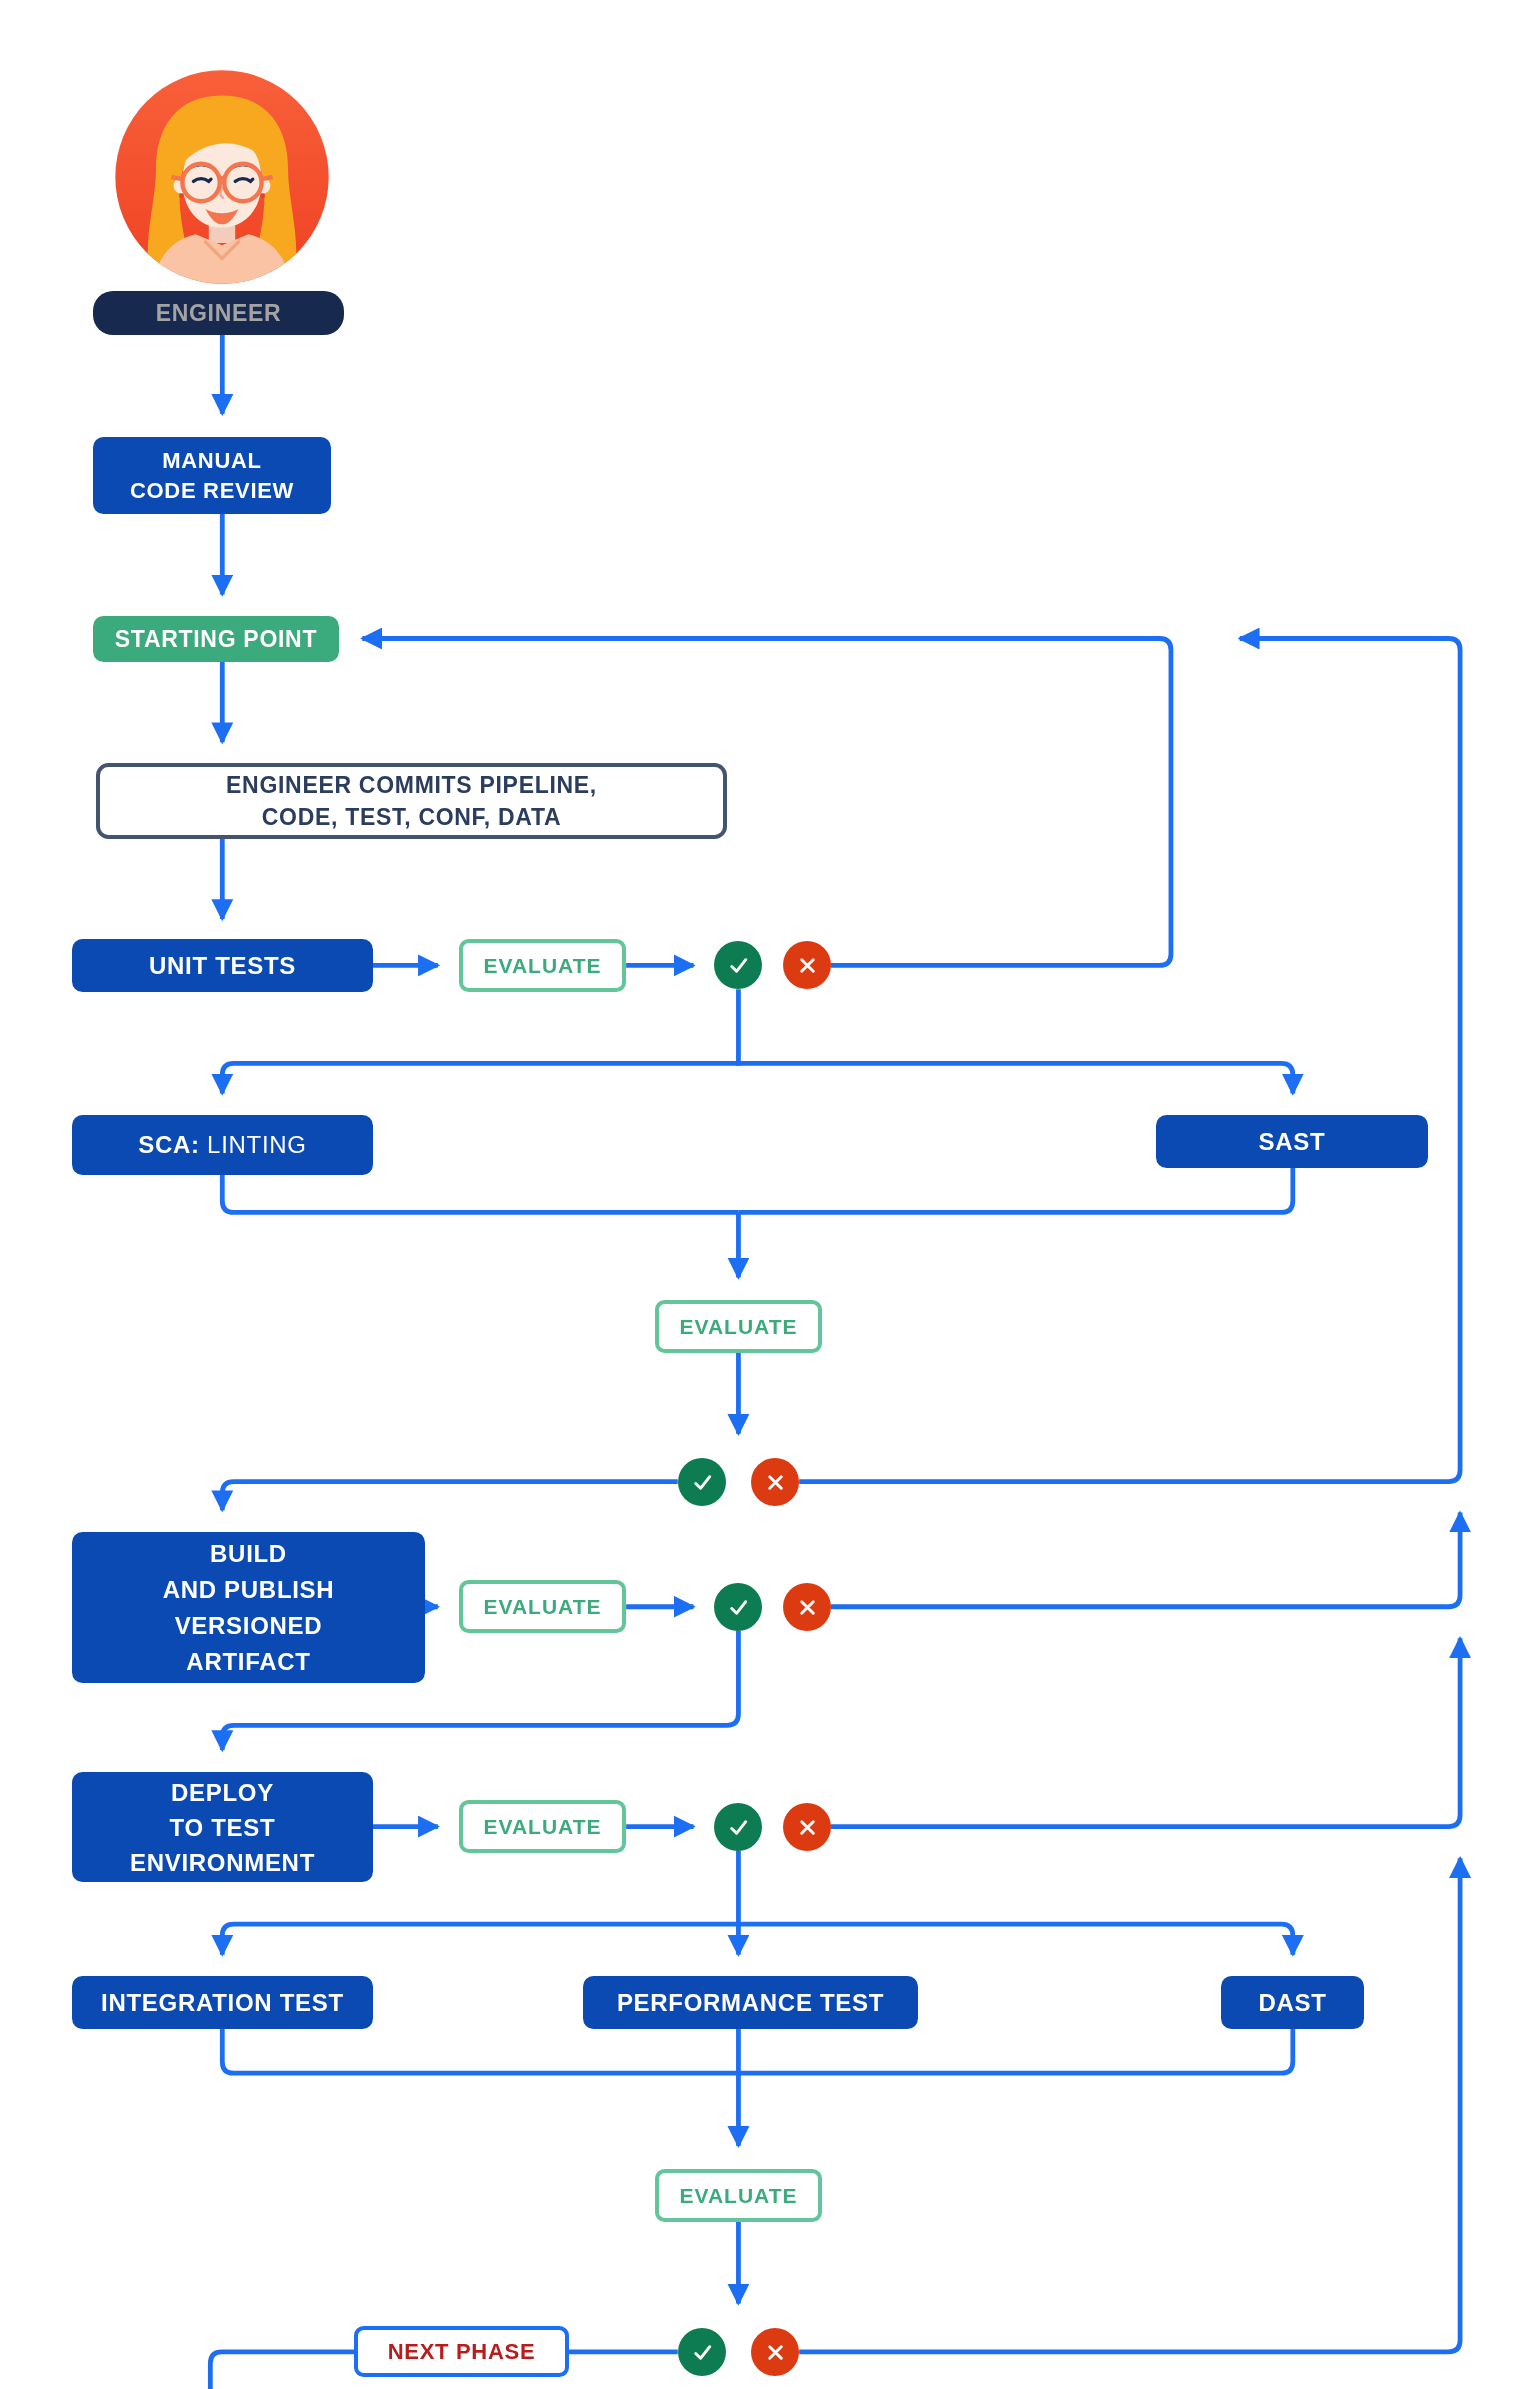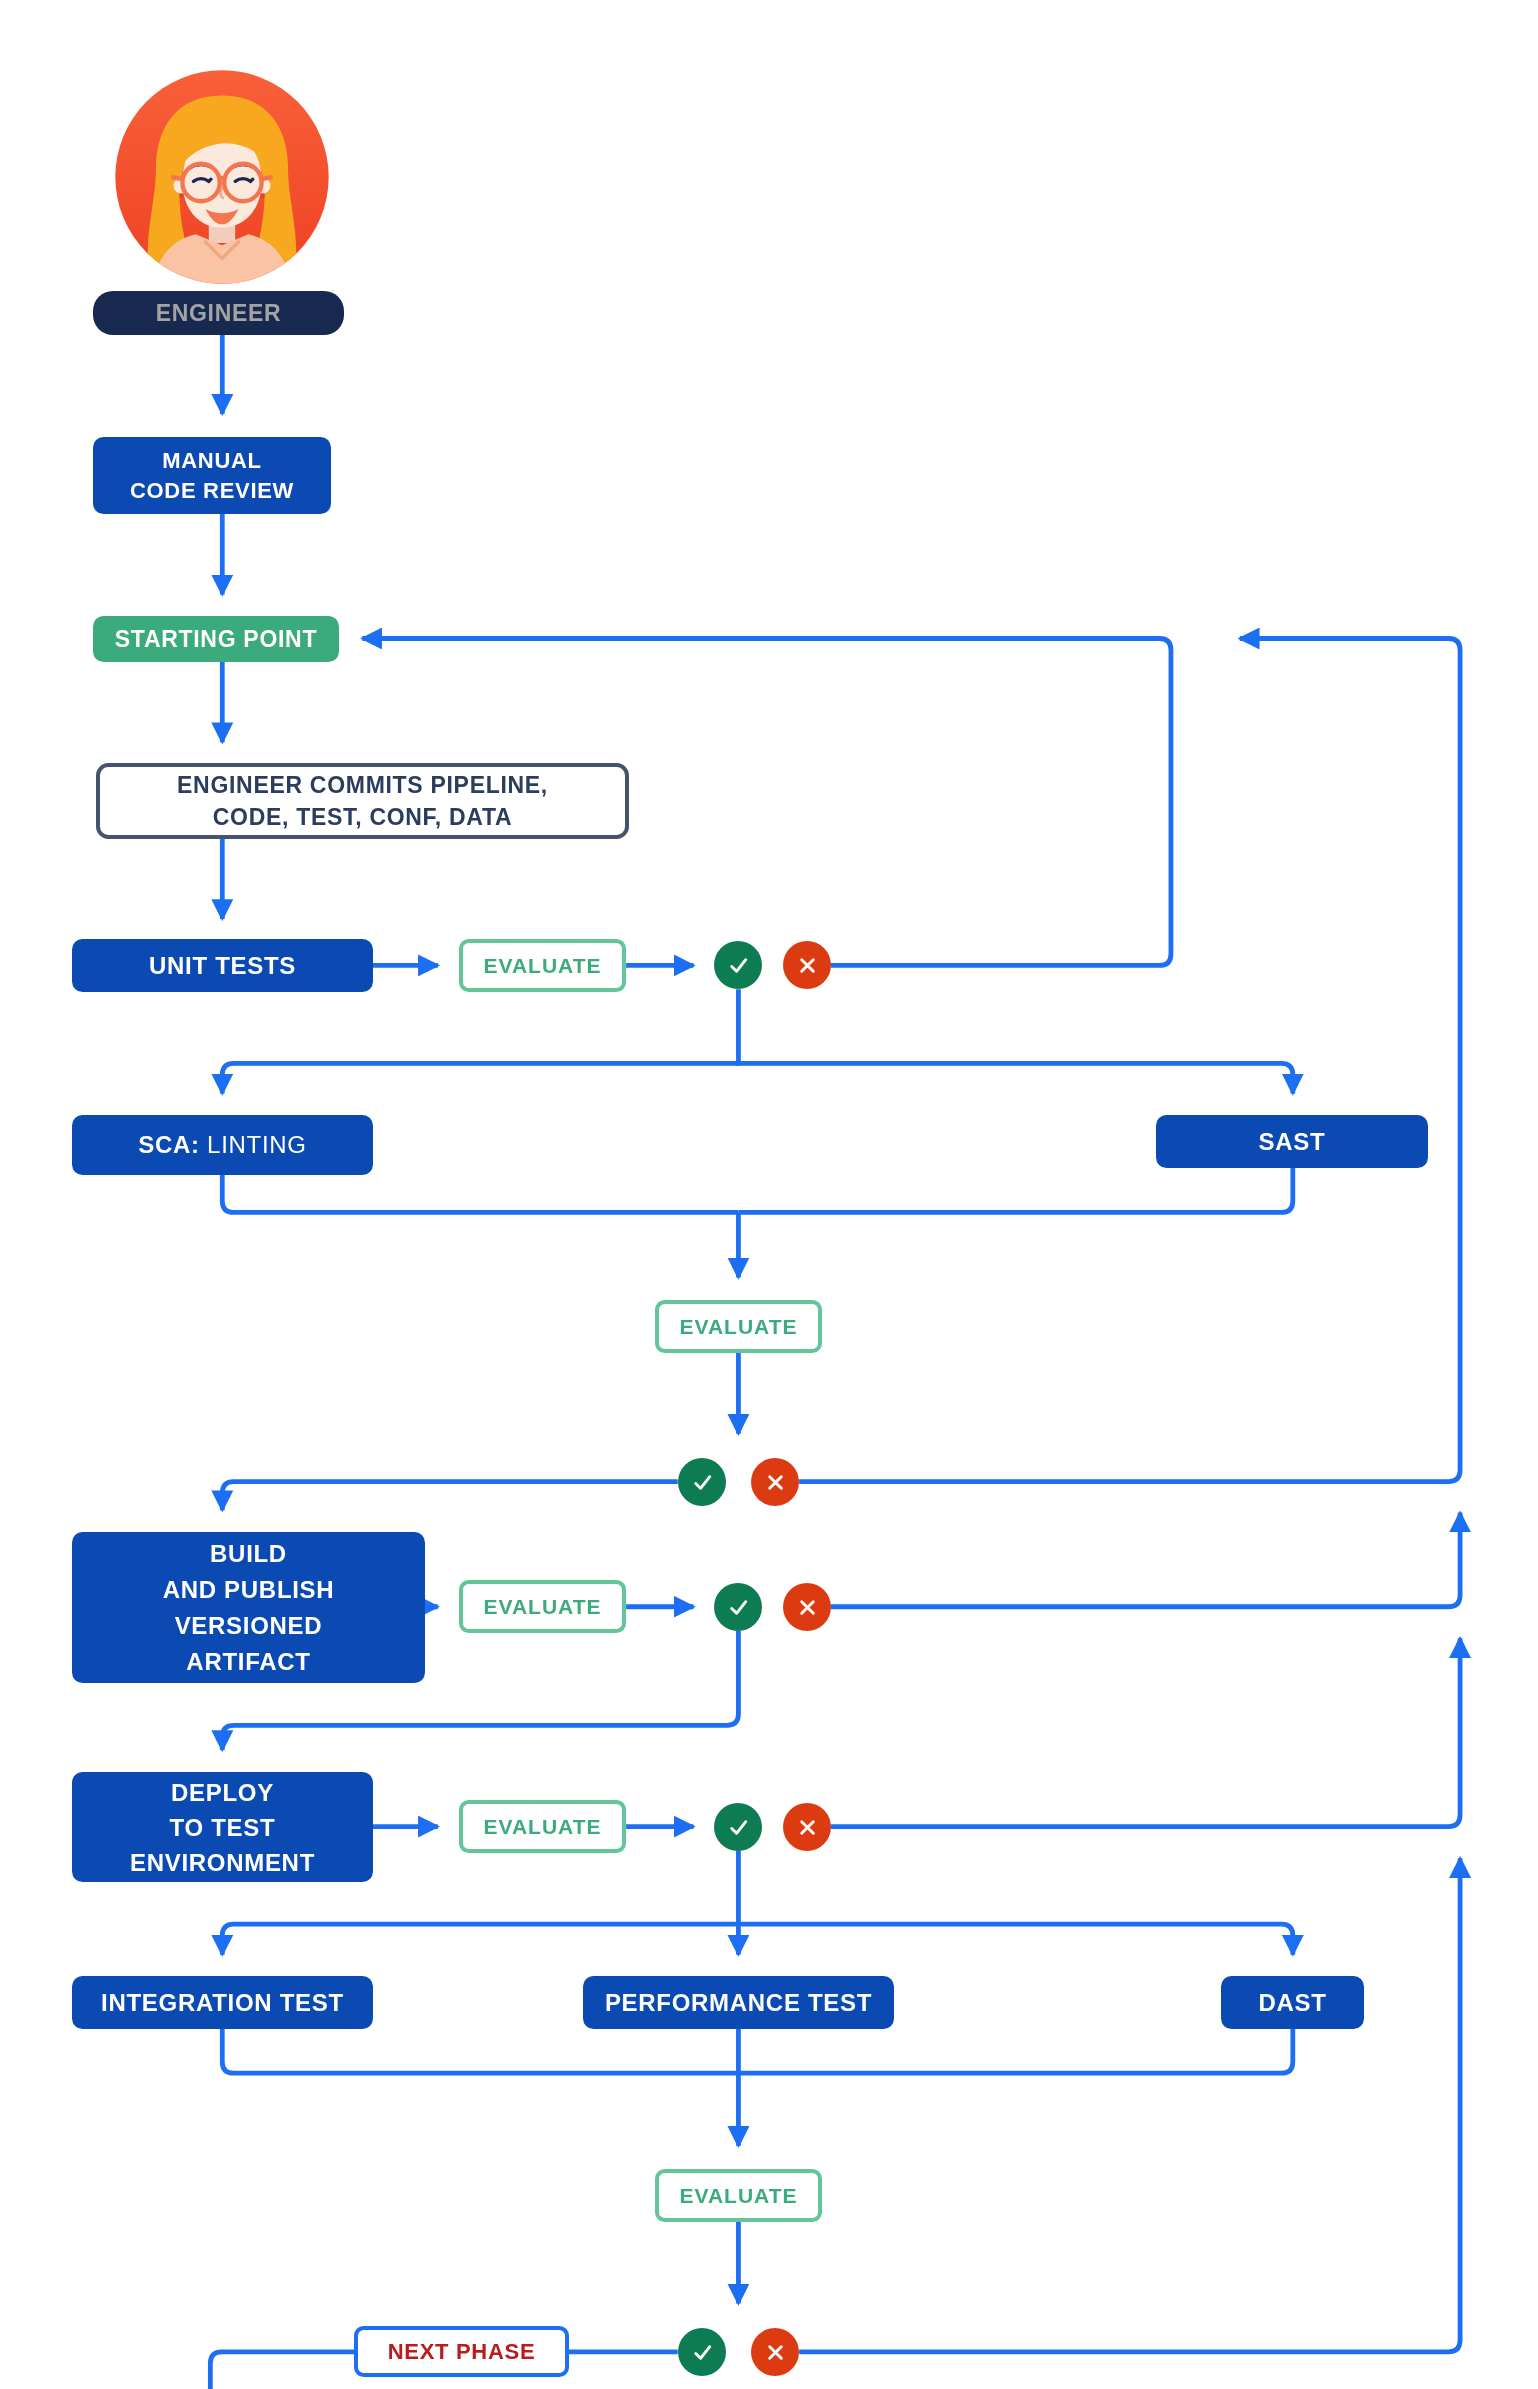--- a/index.html
+++ b/index.html
@@ -123,21 +123,21 @@
 
   <div class="node blue-box lh62" style="left:93px;top:437px;width:238px;height:77px;font-size:22px;">
     <span class="ln">MANUAL</span>
     <span class="ln">CODE REVIEW</span>
   </div>
 
   <div class="node green-box" style="left:93px;top:616px;width:246px;height:46px;">
     <span class="ln">STARTING POINT</span>
   </div>
 
-  <div class="node outline-navy lh66" style="left:96px;top:763px;width:533px;height:76px;">
+  <div class="node outline-navy lh66" style="left:96px;top:763px;width:631px;height:76px;">
     <span class="ln">ENGINEER COMMITS PIPELINE,</span>
     <span class="ln">CODE, TEST, CONF, DATA</span>
   </div>
 
   <div class="node blue-box" style="left:72px;top:939px;width:301px;height:53px;">
     <span class="ln">UNIT TESTS</span>
   </div>
 
   <div class="node outline-green" style="left:459px;top:939px;width:167px;height:53px;">
     <span class="ln">EVALUATE</span>
@@ -173,21 +173,21 @@
   </div>
 
   <div class="node outline-green" style="left:459px;top:1800px;width:167px;height:53px;">
     <span class="ln">EVALUATE</span>
   </div>
 
   <div class="node blue-box" style="left:72px;top:1976px;width:301px;height:53px;">
     <span class="ln">INTEGRATION TEST</span>
   </div>
 
-  <div class="node blue-box" style="left:583px;top:1976px;width:311px;height:53px;">
+  <div class="node blue-box" style="left:583px;top:1976px;width:335px;height:53px;">
     <span class="ln">PERFORMANCE TEST</span>
   </div>
 
   <div class="node blue-box" style="left:1221px;top:1976px;width:143px;height:53px;">
     <span class="ln">DAST</span>
   </div>
 
   <div class="node outline-green" style="left:655px;top:2169px;width:167px;height:53px;">
     <span class="ln">EVALUATE</span>
   </div>

